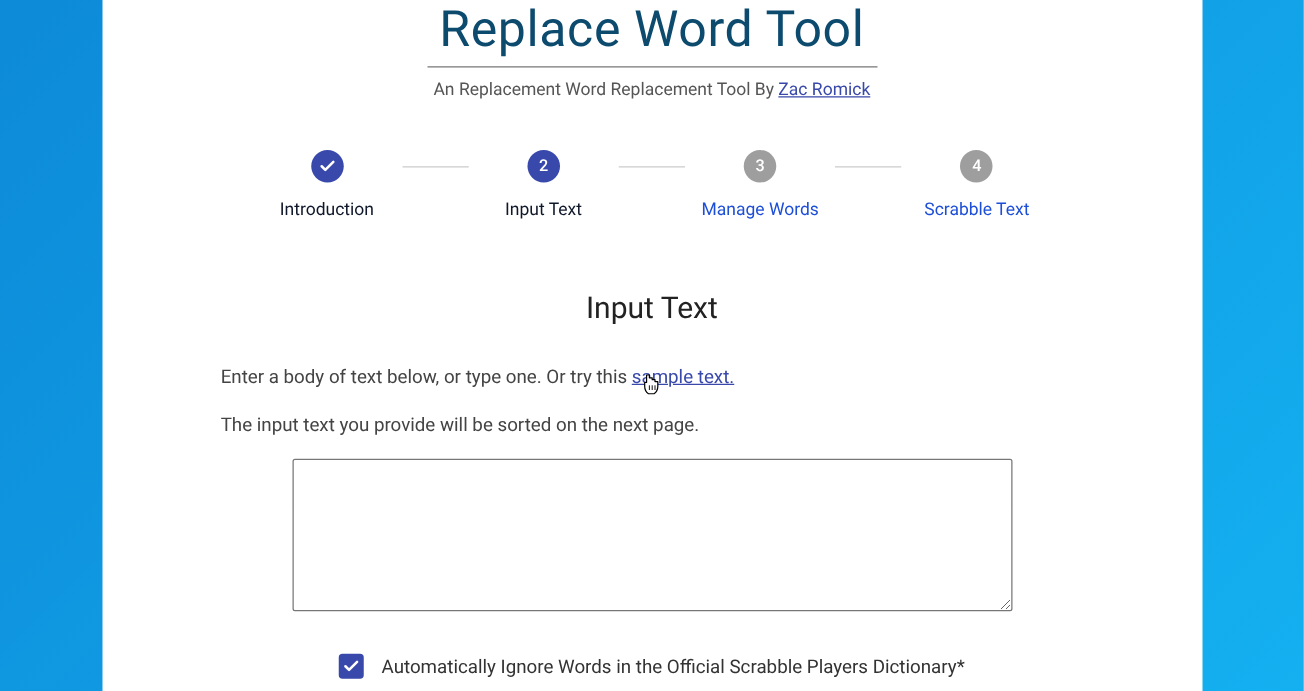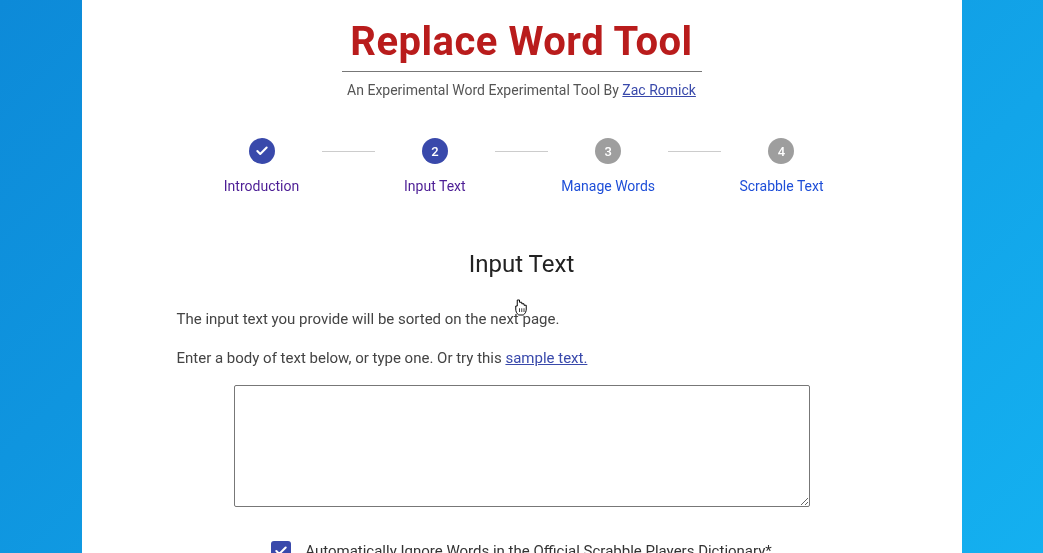--- a/index.html
+++ b/index.html
@@ -13,24 +13,23 @@
   }
   .page {
     background: #fff;
     width: 880px;
     margin: 0 auto;
     min-height: 553px;
     padding: 0 0 40px 0;
   }
   .title {
     font-size: 40px;
-    font-weight: 700;
-    color: #b91c1c;
+    font-weight: 400;
+    color: #0c4a6e;
     text-align: center;
-    padding-top: 18px;
     letter-spacing: 0.5px;
   }
   .title-underline {
     width: 360px;
     height: 1px;
     background: #777;
     margin: 6px auto 10px auto;
   }
   .subtitle {
     text-align: center;
@@ -54,21 +53,21 @@
   }
   .circle {
     width: 26px; height: 26px;
     border-radius: 50%;
     display: flex; align-items: center; justify-content: center;
     font-size: 13px; font-weight: 500;
     color: #fff;
   }
   .circle.done, .circle.active { background: #3949ab; }
   .circle.pending { background: #9e9e9e; }
-  .step-label { margin-top: 14px; font-size: 14px; color: #4c1d95; }
+  .step-label { margin-top: 14px; font-size: 14px; color: #0f172a; }
   .step-label.muted { color: #1d4ed8; }
   .connector {
     flex: 1 1 auto;
     height: 1px;
     background: #ccc;
     margin-top: 13px;
   }
   .check-icon { width: 14px; height: 14px; }
 
   .section-title {
@@ -131,21 +130,21 @@
   }
 </style>
 </head>
 <body>
 
 <div class="page">
 
   <h1 class="title">Replace Word Tool</h1>
   <div class="title-underline"></div>
   <p class="subtitle">
-    <span>An Experimental Word Experimental Tool By </span><a href="#">Zac Romick</a>
+    <span>An Replacement Word Replacement Tool By </span><a href="#">Zac Romick</a>
   </p>
 
   <div class="stepper">
     <div class="step">
       <div class="circle done">
         <svg class="check-icon" viewBox="0 0 24 24" fill="none" stroke="#fff" stroke-width="3.5" stroke-linecap="round" stroke-linejoin="round">
             <polyline points="4 12 9 17 20 6"></polyline>
           </svg>
       </div>
       <div class="step-label">Introduction</div>
@@ -163,24 +162,24 @@
     <div class="connector"></div>
     <div class="step">
       <div class="circle pending">4</div>
       <div class="step-label muted">Scrabble Text</div>
     </div>
   </div>
 
   <h2 class="section-title">Input Text</h2>
 
   <div class="content">
-    <p class="para">The input text you provide will be sorted on the next page.</p>
     <p class="para">
       <span>Enter a body of text below, or type one. Or try this </span><a href="#">sample text.</a>
     </p>
+    <p class="para">The input text you provide will be sorted on the next page.</p>
 
     <div class="textarea-wrap">
       <textarea class="input-body" value="" style=""></textarea>
     </div>
 
     <div class="checkbox-row">
       <div class="cb">
         <svg viewBox="0 0 24 24" fill="none" stroke="#fff" stroke-width="3.5" stroke-linecap="round" stroke-linejoin="round">
             <polyline points="4 12 9 17 20 6"></polyline>
           </svg>

